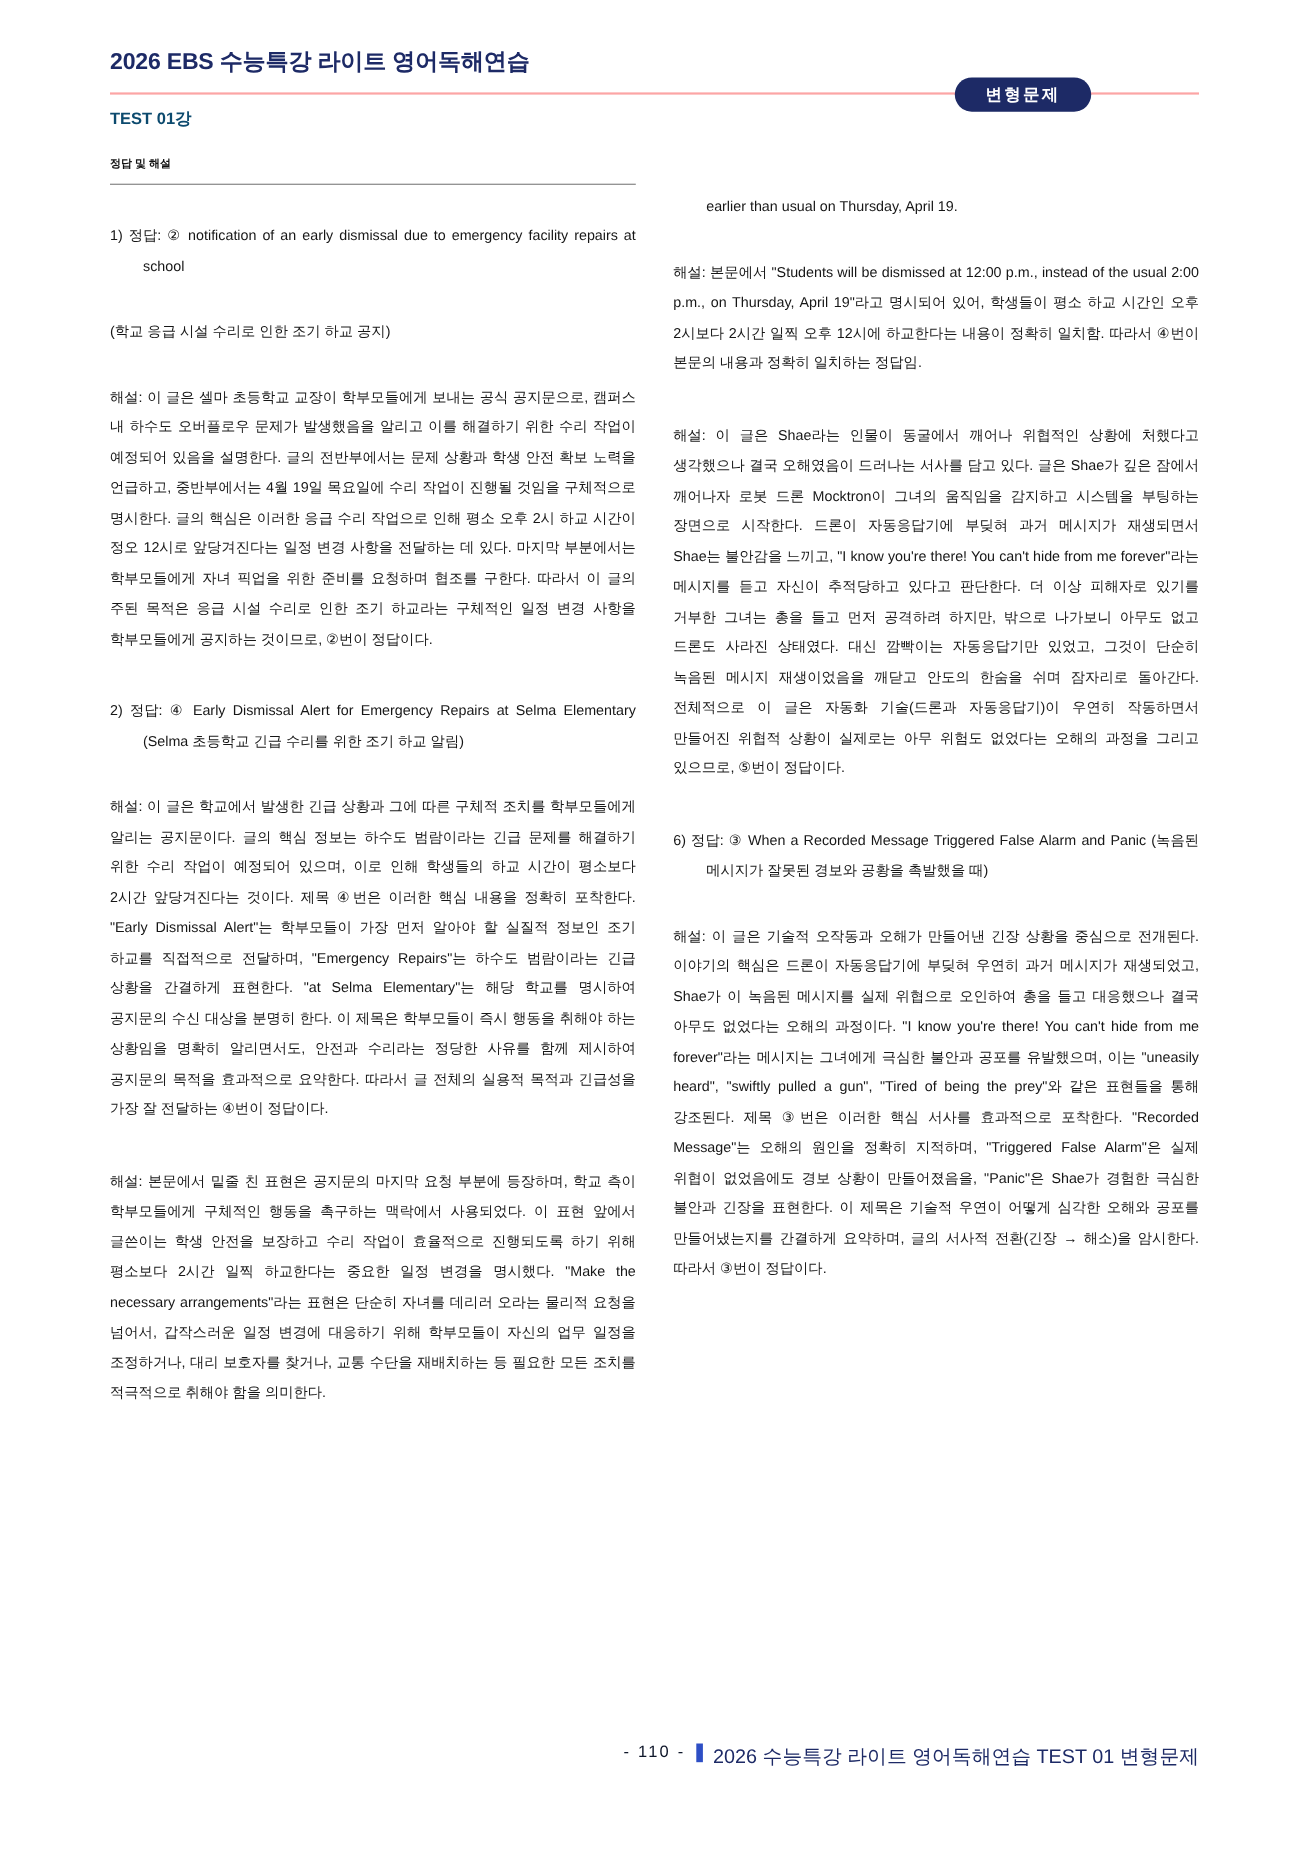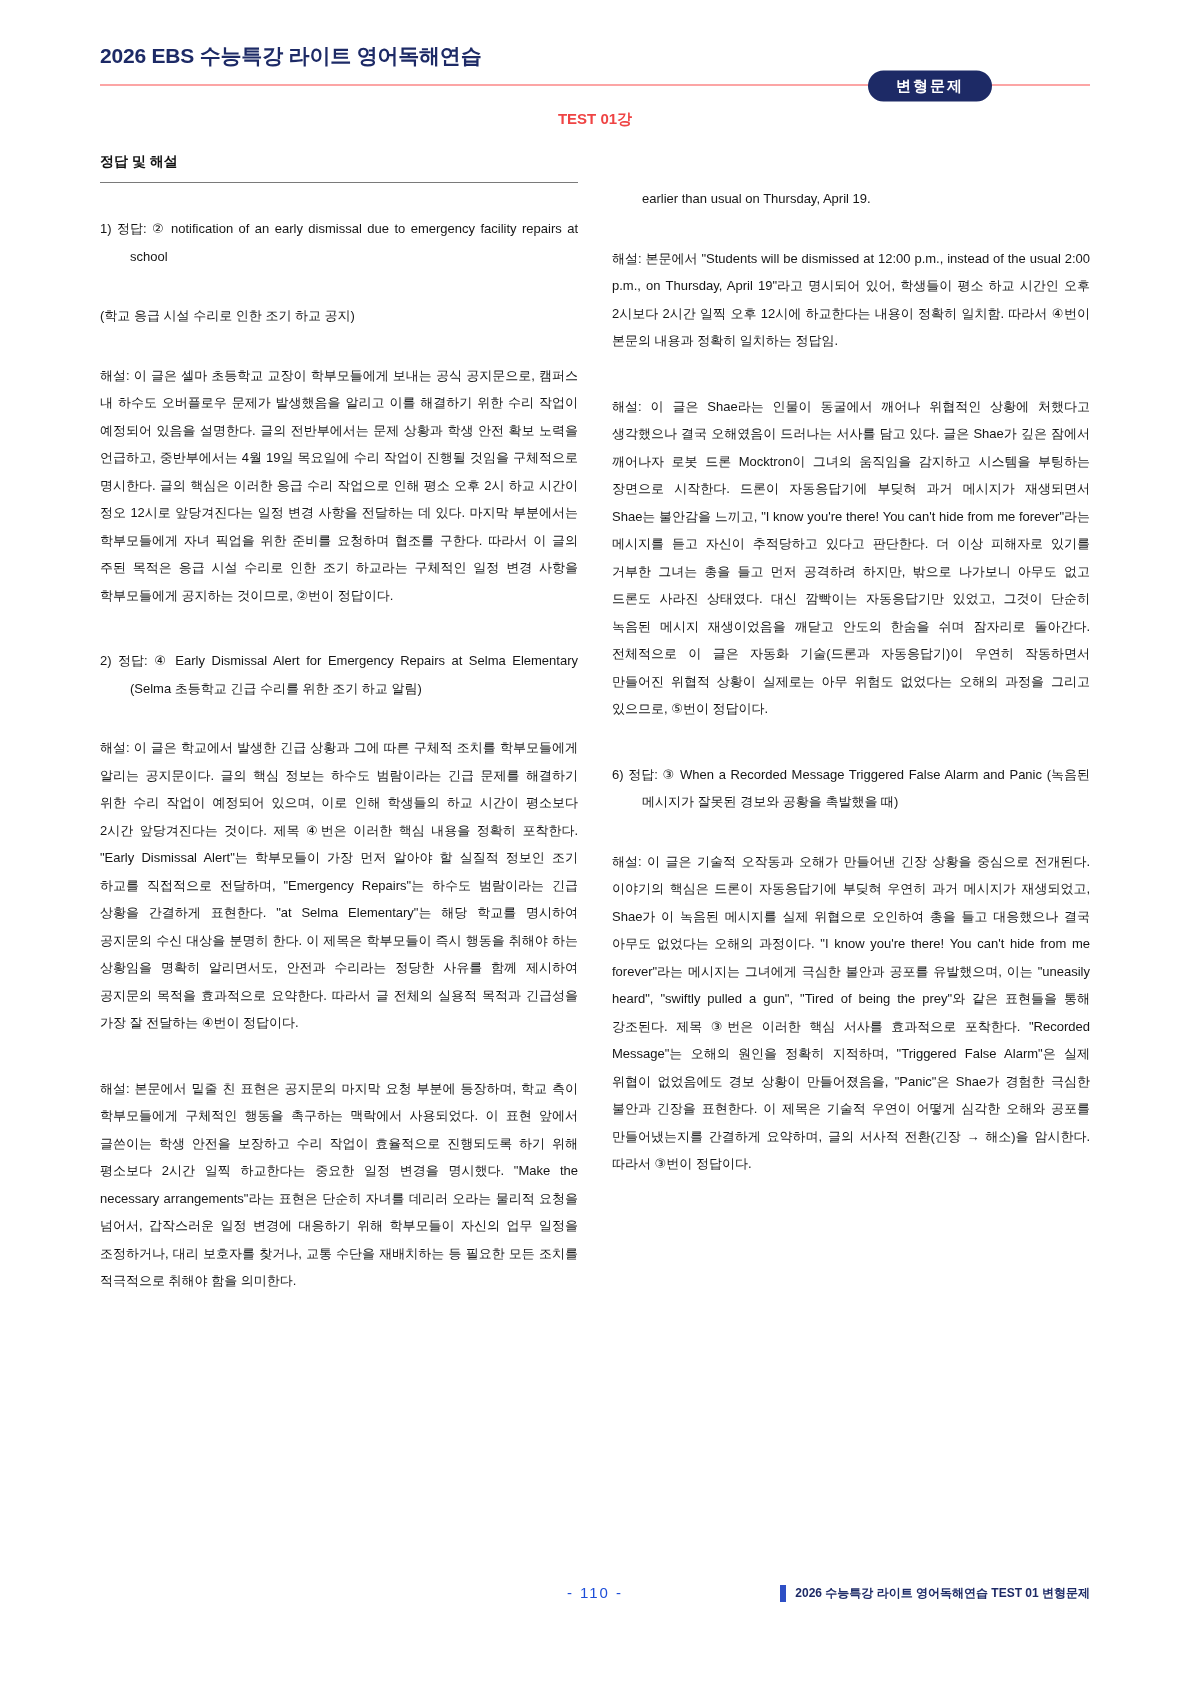--- a/index.html
+++ b/index.html
@@ -16,51 +16,51 @@
 
   
   .book-title { font-size:21px; font-weight:700; color:#1d2a66; letter-spacing:-0.2px; }
   .header-rule { margin-top:14px; border-top:2px solid #fca5a5; position:relative; }
   .badge {
     position:absolute; right:98px; top:50%; transform:translateY(-50%);
     background:#1d2a66; color:#ffffff;
     font-size:15px; font-weight:700; letter-spacing:2px;
     padding:6px 28px; border-radius:17px; white-space:nowrap;
   }
-  .test-label { margin-top:24px; font-size:15px; font-weight:700; color:#ef4444;text-align:center; }
+  .test-label { margin-top:13px; font-size:15px; font-weight:700; color:#0c4a6e; }
 
   
   .columns { display:flex; gap:34px; margin-top:24px; height:1405px; overflow:hidden; }
   .col { width:478px; flex:0 0 478px; }
 
-  .section-title { font-size:14px; font-weight:700; color:#111; }
+  .section-title { font-size:10px; font-weight:700; color:#111; }
   .section-rule { border-top:1px solid #7a7a7a; margin:11px 0 19px; }
 
   .item { margin-top:38px; }
   .item.first { margin-top:0; }
 
   .heading, .note, .expl, .heading-cont {
     font-size:13px; line-height:27.5px; color:#161616;
     word-break:keep-all;
     margin-top:32px;
   }
   .heading { text-align:justify; padding-left:30px; text-indent:-30px; }
   .heading-cont { padding-left:30px; }
   .expl { text-align:justify; }
 
   
   .footer { position:absolute; left:100px; right:100px; top:1584px; height:24px; }
   .page-number {
     position:absolute; left:0; right:0; text-align:center;
-    font-size:15px; color:#1d4ed8; letter-spacing:2px;
+    font-size:15px; color:#0f172a; letter-spacing:2px;
   }
   .footer-label {
     position:absolute; right:0; top:1px;
-    display:flex; align-items:flex-end; gap:9px;
-    font-size:12px; font-weight:700; color:#1d2a66; white-space:nowrap;
+    display:flex; align-items:flex-start; gap:9px;
+    font-size:18px; font-weight:400; color:#1d2a66; white-space:nowrap;
   }
   .footer-bar { display:inline-block; width:6px; height:17px; background:#2e4fc5; }
 </style>
 </head>
 <body>
 
 <div class="page">
   <div class="content">
 
     <header class="header">

